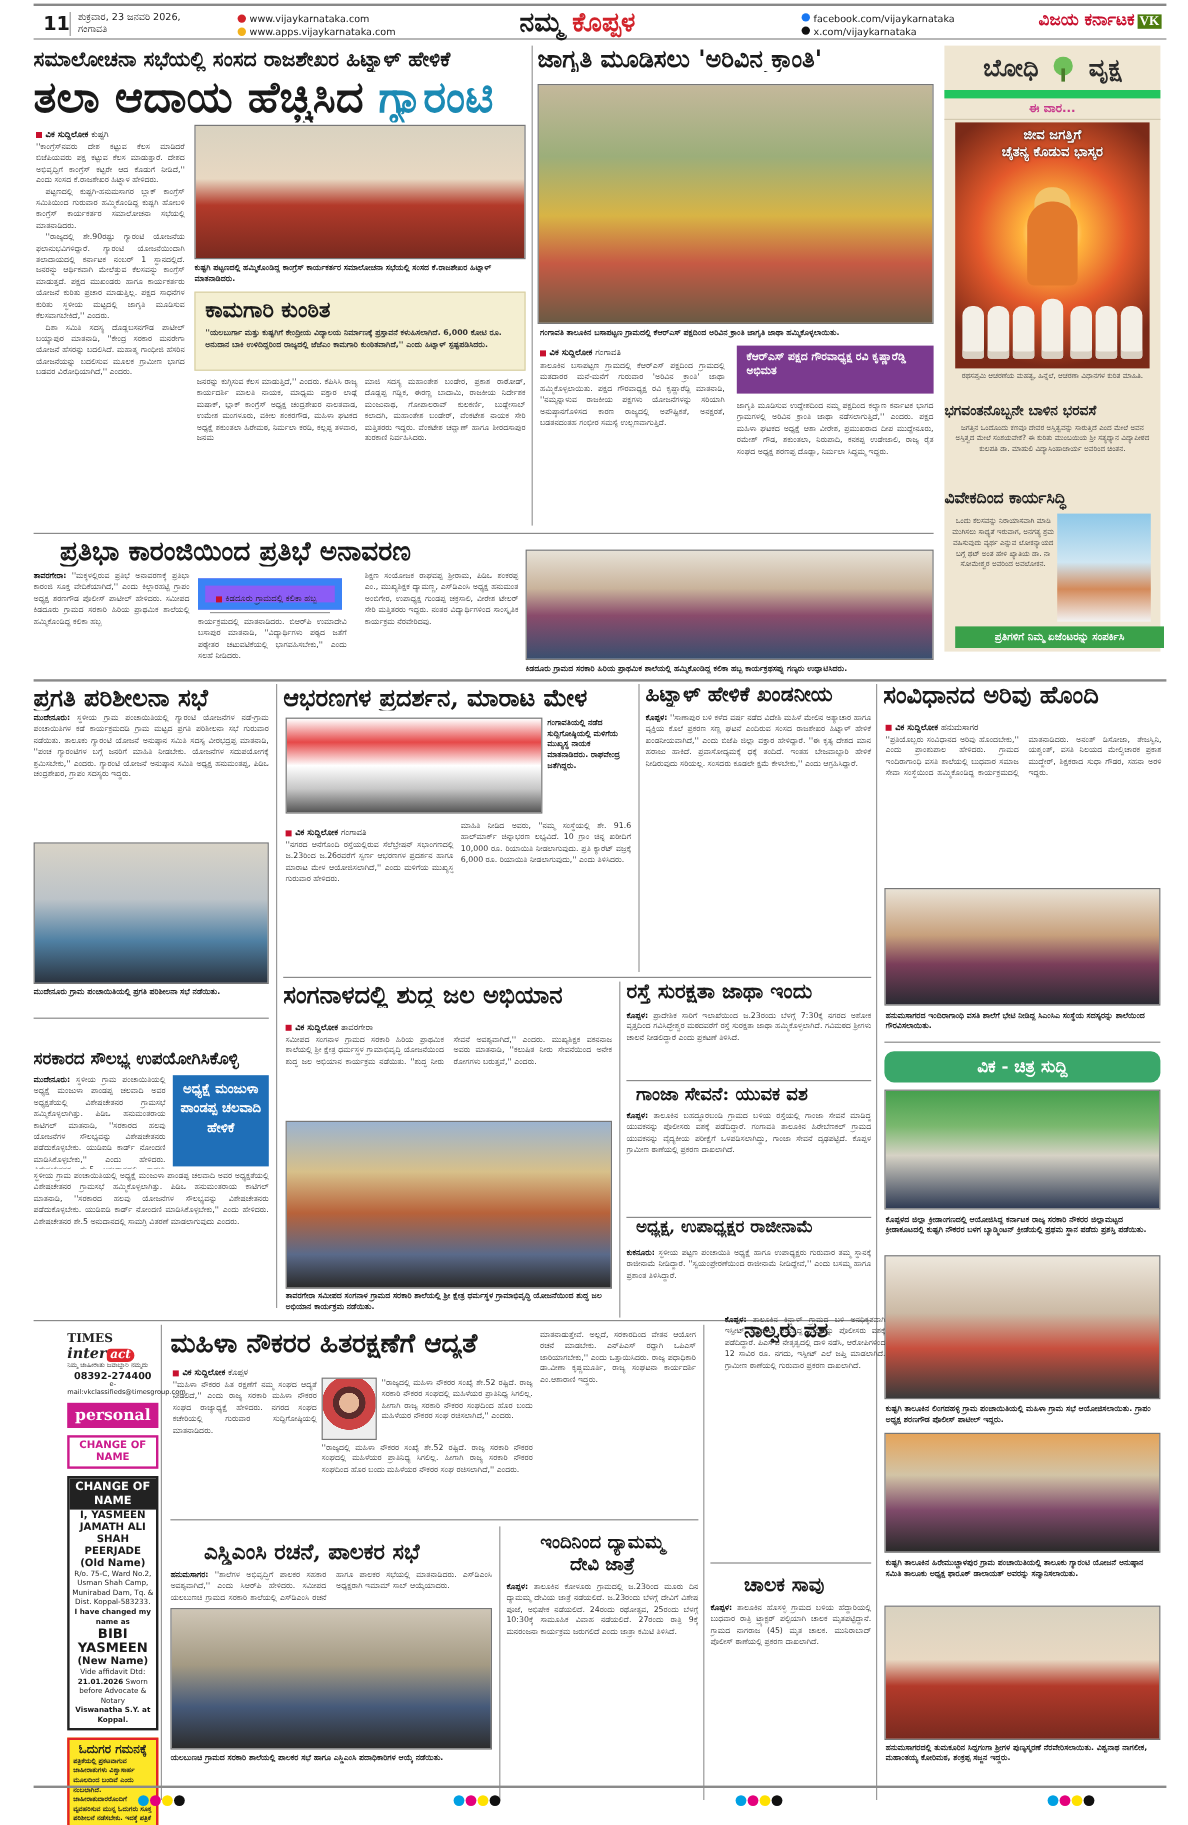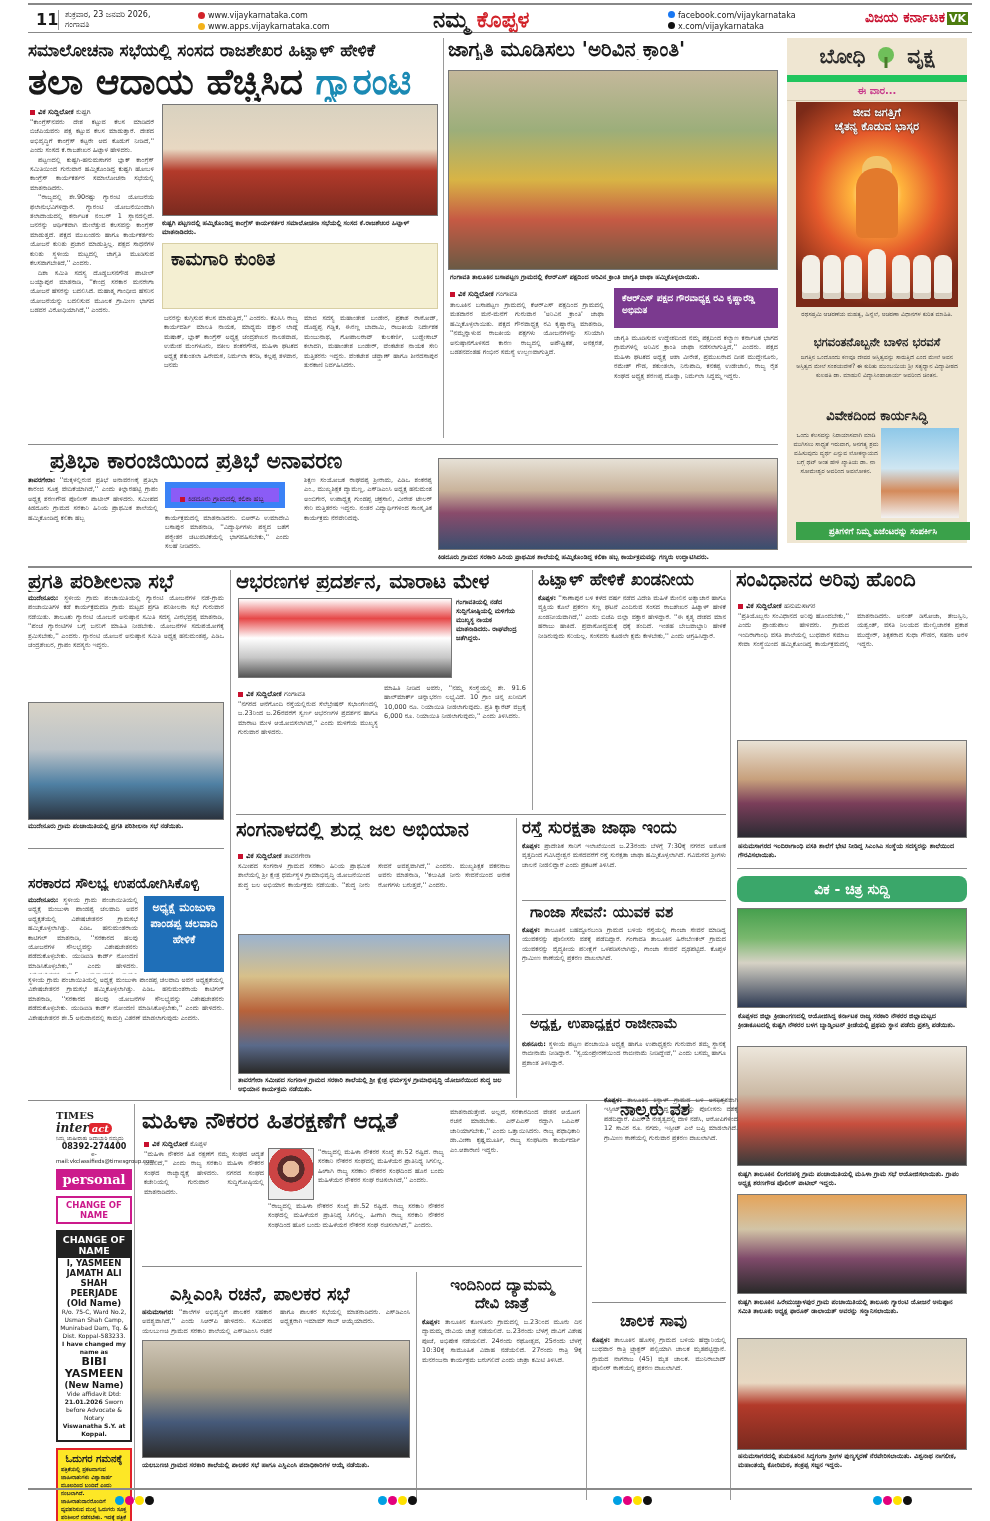--- a/index.html
+++ b/index.html
@@ -10,21 +10,21 @@
   .vrule { position: absolute; width: 1px; background: #9a9a9a; }
   .masthead { top: 3px; left: 28px; width: 944px; height: 30px; border-top: 2px solid #888; border-bottom: 1px solid #888; }
   .pageno { position: absolute; left: 8px; top: 5px; font-size: 16px; font-weight: bold; }
   .dateline { position: absolute; left: 30px; top: 5px; font-size: 8px; line-height: 10px; border-left: 1px solid #999; padding-left: 6px; }
   .urls { position: absolute; left: 170px; top: 5px; font-size: 8px; line-height: 11px; }
   .urls .dot { display: inline-block; width: 7px; height: 7px; border-radius: 50%; margin-right: 3px; vertical-align: middle; }
   .brand { position: absolute; left: 405px; top: 1px; font-size: 22px; font-weight: bold; font-family: "DejaVu Serif", serif; }
   .brand .red { color: #d2232a; }
   .social { position: absolute; left: 640px; top: 5px; font-size: 8px; line-height: 11px; }
   .logo { position: absolute; right: 4px; top: 4px; font-size: 14px; font-weight: bold; color: #c8102e; }
-  .logo .vk { background: #4d7c0f; color: #fff; padding: 0 2px; margin-left: 2px; font-size: 11px; }
+  .logo .vk { background: #4d7c0f; color: #fff; padding: 0 2px; margin-left: 2px; font-size: 11px; font-family: Liberation Serif, serif; }
   .kicker { font-family: "DejaVu Serif", serif; font-size: 17px; font-weight: bold; white-space: nowrap; overflow: hidden; }
   .headline { font-family: "DejaVu Serif", serif; font-weight: bold; white-space: nowrap; overflow: hidden; line-height: 1.1; }
   .headline .teal { color: #1b8ab4; }
   .byline { font-size: 7px; font-weight: bold; white-space: nowrap; }
   .byline .sq { display: inline-block; width: 5px; height: 5px; background: #c8102e; margin-right: 3px; vertical-align: middle; }
   .body-text { font-size: 6.5px; line-height: 9.4px; color: #333; text-align: justify; overflow: hidden; }
   .body-text b { color: #111; }
   .caption { font-size: 6.5px; line-height: 9px; font-weight: bold; color: #222; overflow: hidden; }
   .photo { position: absolute; overflow: hidden; border: 1px solid #777; }
   .ph-stage { background: linear-gradient(180deg,#d9d2c0 0%,#e8d8c2 40%,#b33a2a 60%,#7a2a1f 100%); }
@@ -48,21 +48,21 @@
   .bodhi { position: absolute; left: 787px; top: 38px; width: 180px; height: 505px; background: #efe6d2; }
   .bodhi-title { text-align: center; font-family: "DejaVu Serif", serif; font-size: 20px; font-weight: bold; color: #2b2b2b; padding-top: 6px; height: 44px; border-bottom: 7px solid #22c55e; }
   .bodhi-title .tree { display: inline-block; width: 22px; height: 22px; vertical-align: middle; position: relative; margin: 0 3px; }
   .bodhi-sub { text-align: center; color: #c83b8c; font-size: 10px; font-weight: bold; padding: 3px 0; border-bottom: 1px solid #d3c9b0; }
   .bodhi-art { position: absolute; left: 9px; top: 64px; width: 162px; height: 205px; background: radial-gradient(circle at 50% 45%,#fff6b0 0 8%,#ffb43c 18%,#e4592b 45%,#7b2a18 80%); overflow: hidden; }
   .bodhi-art-title { position: absolute; top: 4px; width: 100%; text-align: center; color: #fff; font-family: "DejaVu Serif", serif; font-size: 11px; font-weight: bold; line-height: 14px; text-shadow: 0 0 2px #000; }
   .horses { position: absolute; bottom: 8px; left: 6px; right: 6px; height: 56px; }
   .horse { position: absolute; bottom: 0; width: 18px; height: 44px; background: #f3efe6; border-radius: 8px 8px 3px 3px; box-shadow: inset 0 -6px 0 #d9d0c2; }
   .deity { position: absolute; left: 60px; top: 66px; width: 42px; height: 70px; background: #e37a2c; border-radius: 20px 20px 6px 6px; box-shadow: 0 -18px 0 -6px #f2c46a; }
   .bodhi-cap { position: absolute; left: 8px; top: 272px; width: 164px; text-align: center; font-size: 6px; line-height: 8px; color: #333; }
-  .bodhi-h { position: absolute; left: 0; width: 180px; text-align: center; font-family: "DejaVu Serif", serif; font-size: 11.5px; font-weight: bold; color: #222; }
+  .bodhi-h { position: absolute; left: 0; width: 180px; font-family: "DejaVu Serif", serif; font-size: 11.5px; font-weight: bold; color: #222; }
   .bodhi-p { position: absolute; font-size: 6px; line-height: 9px; text-align: center; color: #333; }
   .bodhi-cta { position: absolute; left: 9px; top: 484px; width: 174px; height: 18px; background: #3aa14a; color: #fff; text-align: center; font-size: 8.5px; font-weight: bold; line-height: 18px; }
   .vika-banner { position: absolute; left: 737px; top: 876px; width: 230px; height: 26px; background: #3aa76a; border-radius: 8px; color: #fff; text-align: center; font-size: 14px; font-weight: bold; line-height: 26px; font-family: "DejaVu Serif", serif; }
   .classified { position: absolute; left: 28px; top: 1110px; width: 104px; padding-left: 28px; }
   .times { font-family: "DejaVu Serif", serif; font-size: 10px; font-weight: bold; color: #222; }
   .times .inter { font-style: italic; font-size: 12px; }
   .times .act { background: #e0262e; color: #fff; border-radius: 6px 10px 10px 6px; padding: 0 3px; font-style: italic; }
   .cl-small { font-size: 5.5px; line-height: 7px; }
   .cl-phone { font-size: 8px; font-weight: bold; text-align: center; }
   .personal { margin-top: 4px; background: #cc1a8c; color: #fff; text-align: center; font-family: "DejaVu Serif", serif; font-weight: bold; font-size: 13px; padding: 3px 0; }
@@ -105,20 +105,21 @@
 <div class="abs body-text" style="left:30px;top:118px;width:124px;height:322px;">
   <p>''ಕಾಂಗ್ರೆಸ್‌ನವರು ದೇಶ ಕಟ್ಟುವ ಕೆಲಸ ಮಾಡಿದರೆ ಬಿಜೆಪಿಯವರು ಪಕ್ಷ ಕಟ್ಟುವ ಕೆಲಸ ಮಾಡುತ್ತಾರೆ. ದೇಶದ ಅಭಿವೃದ್ಧಿಗೆ ಕಾಂಗ್ರೆಸ್ ಕಟ್ಟರೇ ಆದ ಕೊಡುಗೆ ನೀಡಿದೆ,'' ಎಂದು ಸಂಸದ ಕೆ.ರಾಜಶೇಖರ ಹಿಟ್ನಾಳ ಹೇಳಿದರು.</p>
   <p style="text-indent:8px">ಪಟ್ಟಣದಲ್ಲಿ ಕುಷ್ಟಗಿ-ಹನುಮಸಾಗರ ಬ್ಲಾಕ್ ಕಾಂಗ್ರೆಸ್ ಸಮಿತಿಯಿಂದ ಗುರುವಾರ ಹಮ್ಮಿಕೊಂಡಿದ್ದ ಕುಷ್ಟಗಿ ಹೋಬಳಿ ಕಾಂಗ್ರೆಸ್ ಕಾರ್ಯಕರ್ತರ ಸಮಾಲೋಚನಾ ಸಭೆಯಲ್ಲಿ ಮಾತನಾಡಿದರು.</p>
   <p style="text-indent:8px">''ರಾಜ್ಯದಲ್ಲಿ ಶೇ.90ರಷ್ಟು ಗ್ಯಾರಂಟಿ ಯೋಜನೆಯ ಫಲಾನುಭವಿಗಳಿದ್ದಾರೆ. ಗ್ಯಾರಂಟಿ ಯೋಜನೆಯಿಂದಾಗಿ ತಲಾದಾಯದಲ್ಲಿ ಕರ್ನಾಟಕ ನಂಬರ್ 1 ಸ್ಥಾನದಲ್ಲಿದೆ. ಜನರನ್ನು ಆರ್ಥಿಕವಾಗಿ ಮೇಲೆತ್ತುವ ಕೆಲಸವನ್ನು ಕಾಂಗ್ರೆಸ್ ಮಾಡುತ್ತದೆ. ಪಕ್ಷದ ಮುಖಂಡರು ಹಾಗೂ ಕಾರ್ಯಕರ್ತರು ಯೋಜನೆ ಕುರಿತು ಪ್ರಚಾರ ಮಾಡುತ್ತಿಲ್ಲ. ಪಕ್ಷದ ಸಾಧನೆಗಳ ಕುರಿತು ಸ್ಥಳೀಯ ಮಟ್ಟದಲ್ಲಿ ಜಾಗೃತಿ ಮೂಡಿಸುವ ಕೆಲಸವಾಗಬೇಕಿದೆ,'' ಎಂದರು.</p>
   <p style="text-indent:8px">ದಿಶಾ ಸಮಿತಿ ಸದಸ್ಯ ದೊಡ್ಡಬಸನಗೌಡ ಪಾಟೀಲ್ ಬಯ್ಯಾಪುರ ಮಾತನಾಡಿ, ''ಕೇಂದ್ರ ಸರಕಾರ ಮನರೇಗಾ ಯೋಜನೆ ಹೆಸರನ್ನು ಬದಲಿಸಿದೆ. ಮಹಾತ್ಮ ಗಾಂಧೀಜಿ ಹೆಸರಿನ ಯೋಜನೆಯನ್ನು ಬದಲಿಸುವ ಮೂಲಕ ಗ್ರಾಮೀಣ ಭಾಗದ ಬಡವರ ವಿರೋಧಿಯಾಗಿದೆ,'' ಎಂದರು.</p>
 </div>
 <div class="photo ph-stage" style="left:162px;top:104px;width:276px;height:112px;"></div>
 <div class="abs caption" style="left:162px;top:219px;width:276px;">ಕುಷ್ಟಗಿ ಪಟ್ಟಣದಲ್ಲಿ ಹಮ್ಮಿಕೊಂಡಿದ್ದ ಕಾಂಗ್ರೆಸ್ ಕಾರ್ಯಕರ್ತರ ಸಮಾಲೋಚನಾ ಸಭೆಯಲ್ಲಿ ಸಂಸದ ಕೆ.ರಾಜಶೇಖರ ಹಿಟ್ನಾಳ್ ಮಾತನಾಡಿದರು.</div>
 <div class="pull-box" style="left:162px;top:243px;width:276px;height:66px;">
   <div class="pull-title">ಕಾಮಗಾರಿ ಕುಂಠಿತ</div>
+  <div class="pull-quote">''ಯಲಬುರ್ಗಾ ಮತ್ತು ಕುಷ್ಟಗಿಗೆ ಕೇಂದ್ರೀಯ ವಿದ್ಯಾಲಯ ನಿರ್ಮಾಣಕ್ಕೆ ಪ್ರಸ್ತಾವನೆ ಕಳುಹಿಸಲಾಗಿದೆ. 6,000 ಕೋಟಿ ರೂ. ಅನುದಾನ ಬಾಕಿ ಉಳಿದಿದ್ದರಿಂದ ರಾಜ್ಯದಲ್ಲಿ ಜೆಜೆಎಂ ಕಾಮಗಾರಿ ಕುಂಠಿತವಾಗಿದೆ,'' ಎಂದು ಹಿಟ್ನಾಳ್ ಸ್ಪಷ್ಟಪಡಿಸಿದರು.</div>
 </div>
 <div class="abs body-text" style="left:164px;top:314px;width:134px;height:124px;">ಜನರನ್ನು ಕುಗ್ಗಿಸುವ ಕೆಲಸ ಮಾಡುತ್ತಿದೆ,'' ಎಂದರು. ಕೆಪಿಸಿಸಿ ರಾಜ್ಯ ಕಾರ್ಯದರ್ಶಿ ಮಾಲತಿ ನಾಯಕ, ಮಾಧ್ಯಮ ವಕ್ತಾರ ಲಾಡ್ಲೆ ಮಷಾಕ್, ಬ್ಲಾಕ್ ಕಾಂಗ್ರೆಸ್ ಅಧ್ಯಕ್ಷ ಚಂದ್ರಶೇಖರ ನಾಲತವಾಡ, ಉಮೇಶ ಮಂಗಳೂರು, ವಕೀಲ ಶಂಕರಗೌಡ, ಮಹಿಳಾ ಘಟಕದ ಅಧ್ಯಕ್ಷೆ ಶಕುಂತಲಾ ಹಿರೇಮಠ, ನಿರ್ಮಲಾ ಕರಡಿ, ಕಲ್ಲಪ್ಪ ತಳವಾರ, ಜನಮ</div>
 <div class="abs body-text" style="left:304px;top:314px;width:134px;height:124px;">ಮಾಜಿ ಸದಸ್ಯ ಮಹಾಂತೇಶ ಬಂಡೇರ, ಪ್ರಕಾಶ ರಾಠೋಡ್, ದೊಡ್ಡಪ್ಪ ಗಡ್ಡಿಕ, ಈರಣ್ಣ ಬಾದಾಮಿ, ರಾಜಕೀಯ ನಿರ್ದೇಶಕ ಮಂಜುನಾಥ, ಗೋಪಾಲರಾವ್ ಕುಲಕರ್ಣಿ, ಬುಡ್ಡೇಸಾಬ್ ಕಲಾದಗಿ, ಮಹಾಂತೇಶ ಬಂಡೇರ್, ವೆಂಕಟೇಶ ನಾಯಕ ಸೇರಿ ಮತ್ತಿತರರು ಇದ್ದರು. ವೆಂಕಟೇಶ ಚವ್ಹಾಣ್ ಹಾಗೂ ಶೀರದಸಾಪುರ ತುರಕಾಣಿ ನಿರ್ವಹಿಸಿದರು.</div>
 <div class="vrule" style="left:443px;top:38px;height:400px;"></div>
 
 <div class="abs headline" style="left:448px;top:38px;width:332px;font-size:20px;">ಜಾಗೃತಿ ಮೂಡಿಸಲು 'ಅರಿವಿನ ಕ್ರಾಂತಿ'</div>
 <div class="photo ph-crowd" style="left:448px;top:70px;width:330px;height:200px;"></div>
 <div class="abs caption" style="left:450px;top:273px;width:328px;">ಗಂಗಾವತಿ ತಾಲೂಕಿನ ಬಸಾಪಟ್ಟಣ ಗ್ರಾಮದಲ್ಲಿ ಕೆಆರ್‌ಎಸ್ ಪಕ್ಷದಿಂದ ಅರಿವಿನ ಕ್ರಾಂತಿ ಜಾಗೃತಿ ಜಾಥಾ ಹಮ್ಮಿಕೊಳ್ಳಲಾಯಿತು.</div>
 <div class="abs byline" style="left:450px;top:290px;"><span class="sq"></span><span>ವಿಕ ಸುದ್ದಿಲೋಕ</span> <span style="font-weight:normal">ಗಂಗಾವತಿ</span></div>
 <div class="abs body-text" style="left:450px;top:301px;width:154px;height:136px;">ತಾಲೂಕಿನ ಬಸಾಪಟ್ಟಣ ಗ್ರಾಮದಲ್ಲಿ ಕೆಆರ್‌ಎಸ್ ಪಕ್ಷದಿಂದ ಗ್ರಾಮದಲ್ಲಿ ಮತದಾರರ ಮನೆ-ಮನೆಗೆ ಗುರುವಾರ 'ಅರಿವಿನ ಕ್ರಾಂತಿ' ಜಾಥಾ ಹಮ್ಮಿಕೊಳ್ಳಲಾಯಿತು. ಪಕ್ಷದ ಗೌರವಾಧ್ಯಕ್ಷ ರವಿ ಕೃಷ್ಣಾರೆಡ್ಡಿ ಮಾತನಾಡಿ, ''ನಮ್ಮನ್ನಾಳುವ ರಾಜಕೀಯ ಪಕ್ಷಗಳು ಯೋಜನೆಗಳನ್ನು ಸರಿಯಾಗಿ ಅನುಷ್ಠಾನಗೊಳಿಸದ ಕಾರಣ ರಾಜ್ಯದಲ್ಲಿ ಅಪೌಷ್ಟಿಕತೆ, ಅನಕ್ಷರತೆ, ಬಡತನದಂತಹ ಗಂಭೀರ ಸಮಸ್ಯೆ ಉಲ್ಬಣವಾಗುತ್ತಿದೆ.</div>
@@ -165,21 +166,21 @@
 <div class="rule" style="left:28px;top:444px;width:750px;height:1px;"></div>
 
 <div class="abs headline" style="left:50px;top:448px;width:380px;font-size:22px;">ಪ್ರತಿಭಾ ಕಾರಂಜಿಯಿಂದ ಪ್ರತಿಭೆ ಅನಾವರಣ</div>
 <div class="abs body-text" style="left:28px;top:476px;width:130px;height:84px;"><b>ತಾವರಗೇರಾ:</b> <span>''ಮಕ್ಕಳಲ್ಲಿರುವ ಪ್ರತಿಭೆ ಅನಾವರಣಕ್ಕೆ ಪ್ರತಿಭಾ ಕಾರಂಜಿ ಸೂಕ್ತ ವೇದಿಕೆಯಾಗಿದೆ,'' ಎಂದು ಕಿಲ್ಲಾರಹಟ್ಟಿ ಗ್ರಾಪಂ ಅಧ್ಯಕ್ಷ ಶರಣಗೌಡ ಪೊಲೀಸ್ ಪಾಟೀಲ್ ಹೇಳಿದರು. ಸಮೀಪದ ಕಿಡದೂರು ಗ್ರಾಮದ ಸರಕಾರಿ ಹಿರಿಯ ಪ್ರಾಥಮಿಕ ಶಾಲೆಯಲ್ಲಿ ಹಮ್ಮಿಕೊಂಡಿದ್ದ ಕಲಿಕಾ ಹಬ್ಬ</span></div>
 <div class="quote-box" style="left:165px;top:482px;width:120px;height:26px;">
   <div class="byline" style="padding:7px 5px;border-bottom:1px solid #999;margin:0 4px;"><span class="sq"></span><span style="font-weight:normal">ಕಿಡದೂರು ಗ್ರಾಮದಲ್ಲಿ ಕಲಿಕಾ ಹಬ್ಬ</span></div>
 </div>
 <div class="abs body-text" style="left:165px;top:514px;width:124px;height:46px;">ಕಾರ್ಯಕ್ರಮದಲ್ಲಿ ಮಾತನಾಡಿದರು. ಬಿಆರ್‌ಪಿ ಉಮಾದೇವಿ ಬಸಾಪುರ ಮಾತನಾಡಿ, ''ವಿದ್ಯಾರ್ಥಿಗಳು ಪಠ್ಯದ ಜತೆಗೆ ಪಠ್ಯೇತರ ಚಟುವಟಿಕೆಯಲ್ಲಿ ಭಾಗವಹಿಸಬೇಕು,'' ಎಂದು ಸಲಹೆ ನೀಡಿದರು.</div>
 <div class="abs body-text" style="left:304px;top:476px;width:128px;height:84px;">ಶಿಕ್ಷಣ ಸಂಯೋಜಕ ರಾಘವಪ್ಪ ಶ್ರೀರಾಮ, ಪಿಡಿಒ ಶಂಕರಪ್ಪ ಎಂ., ಮುಖ್ಯಶಿಕ್ಷಕ ದ್ಯಾಮಣ್ಣ, ಎಸ್‌ಡಿಎಂಸಿ ಅಧ್ಯಕ್ಷ ಹನುಮಂತ ಅಂಬಿಗೇರ, ಉಪಾಧ್ಯಕ್ಷ ಗುಂಡಪ್ಪ ಚಕ್ರಸಾಲಿ, ವೀರೇಶ ಟೇಲರ್ ಸೇರಿ ಮತ್ತಿತರರು ಇದ್ದರು. ನಂತರ ವಿದ್ಯಾರ್ಥಿಗಳಿಂದ ಸಾಂಸ್ಕೃತಿಕ ಕಾರ್ಯಕ್ರಮ ನೆರವೇರಿದವು.</div>
 <div class="photo ph-event" style="left:438px;top:458px;width:340px;height:92px;"></div>
-<div class="abs caption" style="left:438px;top:553px;width:340px;">ಕಿಡದೂರು ಗ್ರಾಮದ ಸರಕಾರಿ ಹಿರಿಯ ಪ್ರಾಥಮಿಕ ಶಾಲೆಯಲ್ಲಿ ಹಮ್ಮಿಕೊಂಡಿದ್ದ ಕಲಿಕಾ ಹಬ್ಬ ಕಾರ್ಯಕ್ರಮವನ್ನು ಗಣ್ಯರು ಉದ್ಘಾಟಿಸಿದರು.</div>
+<div class="abs caption" style="left:438px;top:553px;width:340px;">ಕಿಡದೂರು ಗ್ರಾಮದ ಸರಕಾರಿ ಹಿರಿಯ ಪ್ರಾಥಮಿಕ ಶಾಲೆಯಲ್ಲಿ ಹಮ್ಮಿಕೊಂಡಿದ್ದ ಕಲಿಕಾ ಹಬ್ಬ ಕಾರ್ಯಕ್ರಥಸಪ್ನು ಗಣ್ಯರು ಉದ್ಘಾಟಿಸಿದರು.</div>
 
 <div class="rule" style="left:28px;top:566px;width:944px;height:2px;"></div>
 
 <div class="abs headline" style="left:28px;top:570px;width:200px;font-size:20px;">ಪ್ರಗತಿ ಪರಿಶೀಲನಾ ಸಭೆ</div>
 <div class="abs body-text" style="left:28px;top:594px;width:196px;height:106px;"><b>ಮುದೇನೂರು:</b> <span>ಸ್ಥಳೀಯ ಗ್ರಾಮ ಪಂಚಾಯಿತಿಯಲ್ಲಿ ಗ್ಯಾರಂಟಿ ಯೋಜನೆಗಳ ನಡೆ-ಗ್ರಾಮ ಪಂಚಾಯಿತಿಗಳ ಕಡೆ ಕಾರ್ಯಕ್ರಮದಡಿ ಗ್ರಾಮ ಮಟ್ಟದ ಪ್ರಗತಿ ಪರಿಶೀಲನಾ ಸಭೆ ಗುರುವಾರ ನಡೆಯಿತು. ತಾಲೂಕು ಗ್ಯಾರಂಟಿ ಯೋಜನೆ ಅನುಷ್ಠಾನ ಸಮಿತಿ ಸದಸ್ಯ ವೀರಭದ್ರಪ್ಪ ಮಾತನಾಡಿ, ''ಪಂಚ ಗ್ಯಾರಂಟಿಗಳ ಬಗ್ಗೆ ಜನರಿಗೆ ಮಾಹಿತಿ ನೀಡಬೇಕು. ಯೋಜನೆಗಳ ಸದುಪಯೋಗಕ್ಕೆ ಶ್ರಮಿಸಬೇಕು,'' ಎಂದರು. ಗ್ಯಾರಂಟಿ ಯೋಜನೆ ಅನುಷ್ಠಾನ ಸಮಿತಿ ಅಧ್ಯಕ್ಷ ಹನುಮಂತಪ್ಪ, ಪಿಡಿಒ ಚಂದ್ರಶೇಖರ, ಗ್ರಾಪಂ ಸದಸ್ಯರು ಇದ್ದರು.</span></div>
 <div class="photo ph-room" style="left:28px;top:702px;width:196px;height:118px;"></div>
 <div class="abs caption" style="left:28px;top:822px;width:196px;">ಮುದೇನೂರು ಗ್ರಾಮ ಪಂಚಾಯಿತಿಯಲ್ಲಿ ಪ್ರಗತಿ ಪರಿಶೀಲನಾ ಸಭೆ ನಡೆಯಿತು.</div>
 <div class="rule" style="left:28px;top:848px;width:196px;height:1px;"></div>
 
 <div class="abs headline" style="left:28px;top:876px;width:200px;font-size:14px;">ಸರಕಾರದ ಸೌಲಭ್ಯ ಉಪಯೋಗಿಸಿಕೊಳ್ಳಿ</div>

